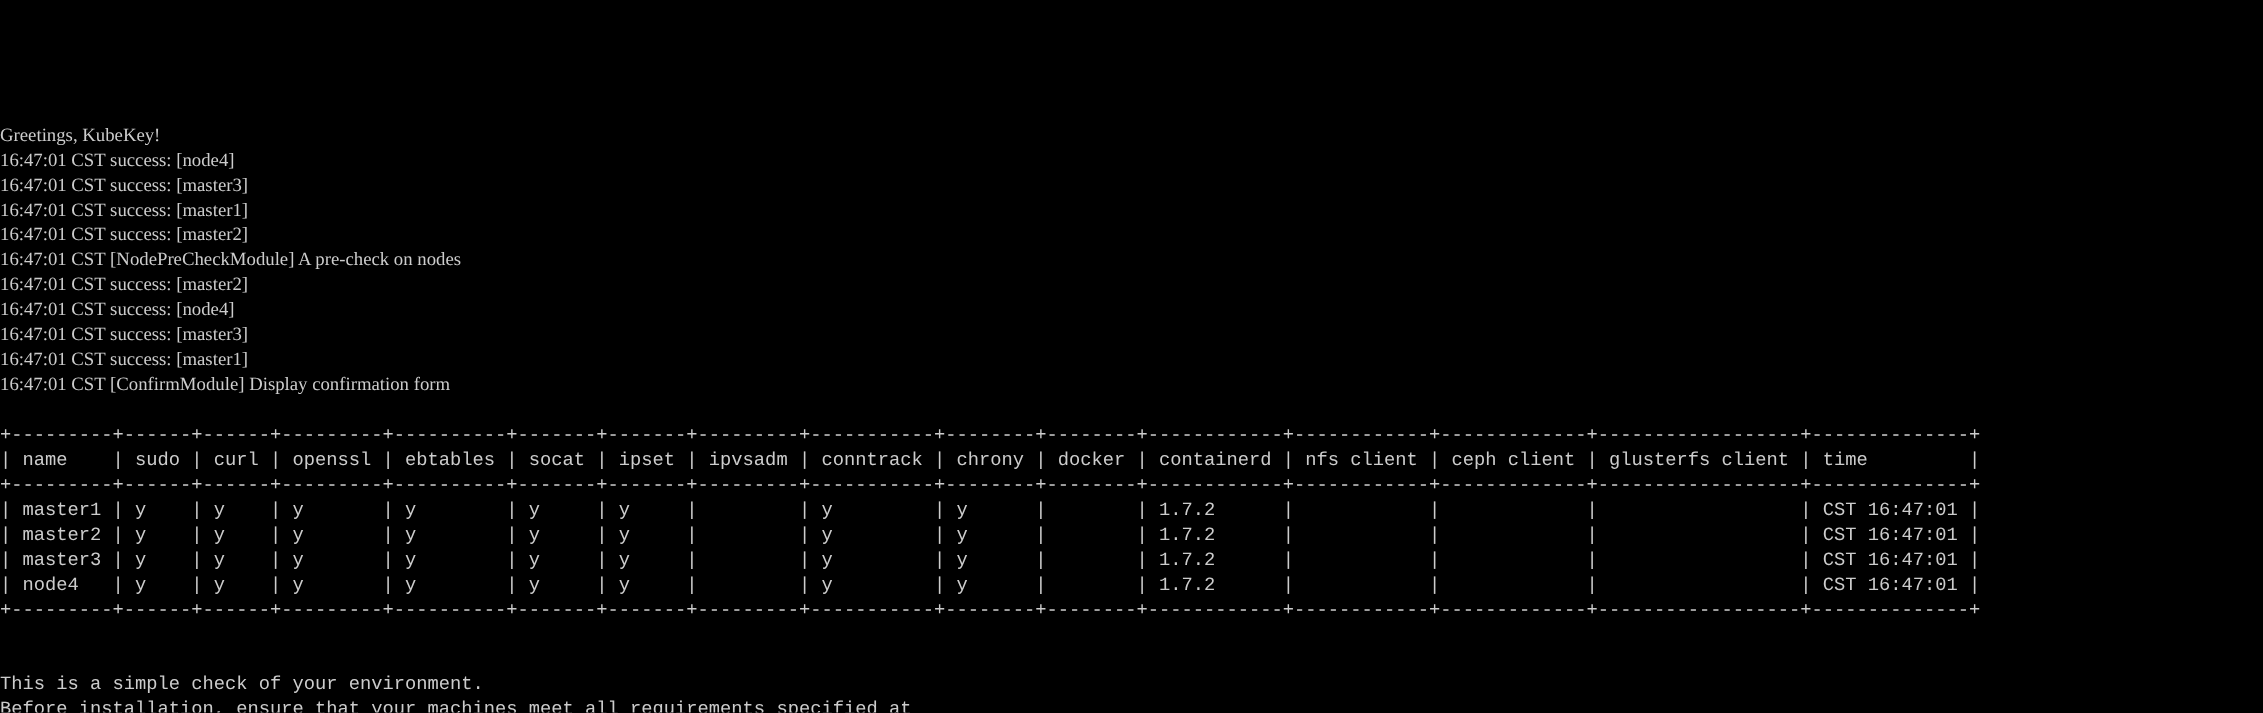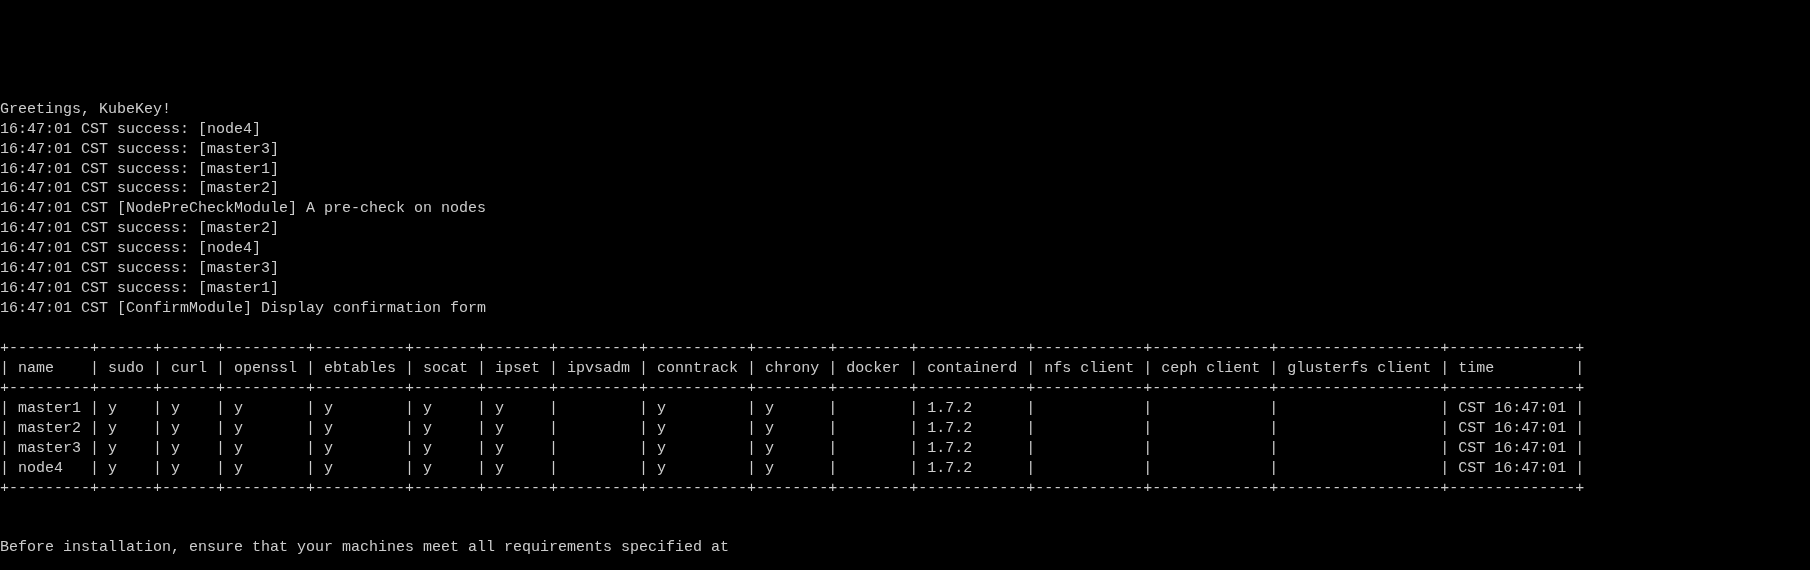--- a/index.html
+++ b/index.html
@@ -16,34 +16,35 @@
       width: 1810px;
       height: 570px;
       overflow: hidden;
       white-space: pre;
     }
     .terminal {
       padding: 0;
     }
     .log-line {
       white-space: pre;
+      font-family: Liberation Serif, serif;
     }
     .table-container {
       white-space: pre;
     }
     .info-line {
       white-space: pre;
     }
   </style>
 </head>
 <body>
 
 
 
 <div class="terminal">
 <div id="log-container"><div class="log-line">Greetings, KubeKey!</div><div class="log-line">16:47:01 CST success: [node4]</div><div class="log-line">16:47:01 CST success: [master3]</div><div class="log-line">16:47:01 CST success: [master1]</div><div class="log-line">16:47:01 CST success: [master2]</div><div class="log-line">16:47:01 CST [NodePreCheckModule] A pre-check on nodes</div><div class="log-line">16:47:01 CST success: [master2]</div><div class="log-line">16:47:01 CST success: [node4]</div><div class="log-line">16:47:01 CST success: [master3]</div><div class="log-line">16:47:01 CST success: [master1]</div><div class="log-line">16:47:01 CST [ConfirmModule] Display confirmation form</div></div>
 <div id="table-container" class="table-container"><div>+---------+------+------+---------+----------+-------+-------+---------+-----------+--------+--------+------------+------------+-------------+------------------+--------------+</div><div>| name    | sudo | curl | openssl | ebtables | socat | ipset | ipvsadm | conntrack | chrony | docker | containerd | nfs client | ceph client | glusterfs client | time         |</div><div>+---------+------+------+---------+----------+-------+-------+---------+-----------+--------+--------+------------+------------+-------------+------------------+--------------+</div><div>| master1 | y    | y    | y       | y        | y     | y     |         | y         | y      |        | 1.7.2      |            |             |                  | CST 16:47:01 |</div><div>| master2 | y    | y    | y       | y        | y     | y     |         | y         | y      |        | 1.7.2      |            |             |                  | CST 16:47:01 |</div><div>| master3 | y    | y    | y       | y        | y     | y     |         | y         | y      |        | 1.7.2      |            |             |                  | CST 16:47:01 |</div><div>| node4   | y    | y    | y       | y        | y     | y     |         | y         | y      |        | 1.7.2      |            |             |                  | CST 16:47:01 |</div><div>+---------+------+------+---------+----------+-------+-------+---------+-----------+--------+--------+------------+------------+-------------+------------------+--------------+</div></div>
-<div id="info-container"><div class="info-line">&nbsp;</div><div class="info-line">Before installation, ensure that your machines meet all requirements specified at</div></div>
+<div id="info-container"><div class="info-line">&nbsp;</div><div class="info-line">This is a simple check of your environment.</div><div class="info-line">Before installation, ensure that your machines meet all requirements specified at</div></div>
 
 </div>
 
 
 
 
 </body></html>

